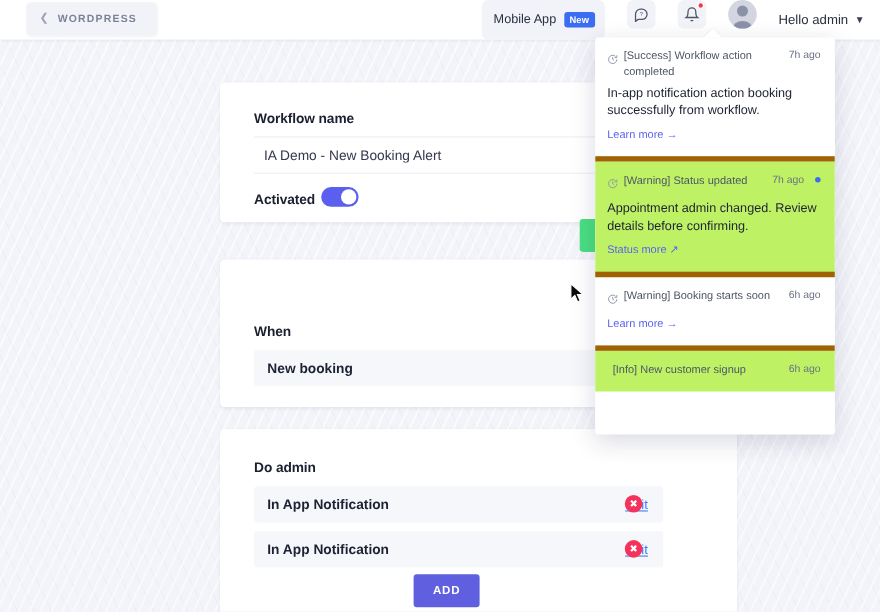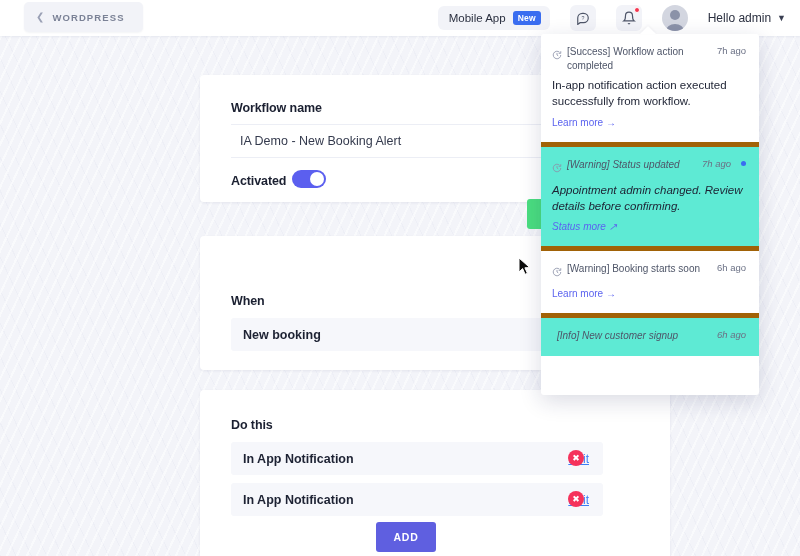--- a/index.html
+++ b/index.html
@@ -25,21 +25,21 @@
     box-shadow: 0 1px 2px rgba(25,30,80,.05);
   }
   .wp-pill .chev { color: #9aa0b5; font-size: 10px; line-height: 1; }
   .wp-label {
     font-size: 9.5px; font-weight: 700; letter-spacing: 1.1px;
     color: #7b8296;
   }
 
   .hdr-right {
     position: absolute; right: 14px; top: 0; height: 36px;
-    display: flex; align-items: center; gap: 20px;
+    display: flex; gap: 20px;
   }
   .mobile-pill {
     display: flex; align-items: center; gap: 7px;
     background: #f2f3f8; border-radius: 6px;
     padding: 5px 9px 5px 11px;
   }
   .mobile-pill .txt { font-size: 11.5px; color: #2b3040; font-weight: 400; }
   .badge-new {
     background: #3a6df0; color: #fff; font-size: 8.5px; font-weight: 700;
     border-radius: 3px; padding: 2px 5px; letter-spacing: .2px;
@@ -185,21 +185,21 @@
   }
   .notif-title { font-size: 12.5px; font-weight: 700; color: #1b2031; }
   .notif-count { font-size: 12.5px; color: #9aa0b5; margin-left: 4px; }
   .mark-read {
     margin-left: auto; font-size: 10.5px; color: #7b8296; cursor: pointer;
   }
   .notif-list { height: 322px; overflow: hidden; }
   .notif-item {
     padding: 11px 13px 12px 11px; border-bottom: 5px solid #a16207;
   }
-  .notif-item.unread { background: #5eead4; font-style: italic; }
+  .notif-item.unread { background: #bef264; }
   .ni-top { display: flex; align-items: flex-start; gap: 5px; }
   .ni-clock { flex-shrink: 0; margin-top: 1px; }
   .ni-clock svg { width: 10px; height: 10px; }
   .ni-title {
     font-size: 10px; color: #4e5568; line-height: 1.35; flex: 1;
   }
   .ni-time {
     font-size: 9.5px; color: #6b7185; white-space: nowrap; margin-left: 5px;
   }
   .ni-dot {
@@ -274,21 +274,21 @@
 
     <div class="card" id="card-workflow">
       <div class="sec-label wf-label">Workflow name</div>
       <input class="wf-input" value="IA Demo - New Booking Alert" style="">
       <div class="sec-label act-label">Activated</div>
       <div class="toggle"></div>
       <button class="save-btn">SAVE</button>
     </div>
 
     <div class="card" id="card-dothis">
-      <div class="sec-label do-label">Do this</div>
+      <div class="sec-label do-label">Do admin</div>
 
       <div class="row" id="do-row-0">
         <span class="rtxt">In App Notification</span>
         <span class="edit">Edit</span>
       </div>
       <button class="del-btn" id="del-0">✖</button>
 
       <div class="row" id="do-row-1">
         <span class="rtxt">In App Notification</span>
         <span class="edit">Edit</span>
@@ -311,21 +311,21 @@
           <span class="ni-clock">
             <svg viewBox="0 0 24 24" fill="none" stroke="#8b92a8" stroke-width="2">
               <path d="M21 12a9 9 0 1 1-3-6.7"></path>
                 <path d="M21 3v5h-5"></path>
               <path d="M12 7v5l3 2"></path>
             </svg>
           </span>
           <span class="ni-title">[Success] Workflow action completed</span>
           <span class="ni-time">7h ago</span>
         </div>
-        <div class="ni-body">In-app notification action executed successfully from workflow.</div>
+        <div class="ni-body">In-app notification action booking successfully from workflow.</div>
         <span class="ni-link">Learn more →</span>
       </div>
 
       <div class="notif-item unread">
         <div class="ni-top">
           <span class="ni-clock">
             <svg viewBox="0 0 24 24" fill="none" stroke="#8b92a8" stroke-width="2">
               <path d="M21 12a9 9 0 1 1-3-6.7"></path>
                 <path d="M21 3v5h-5"></path>
               <path d="M12 7v5l3 2"></path>

